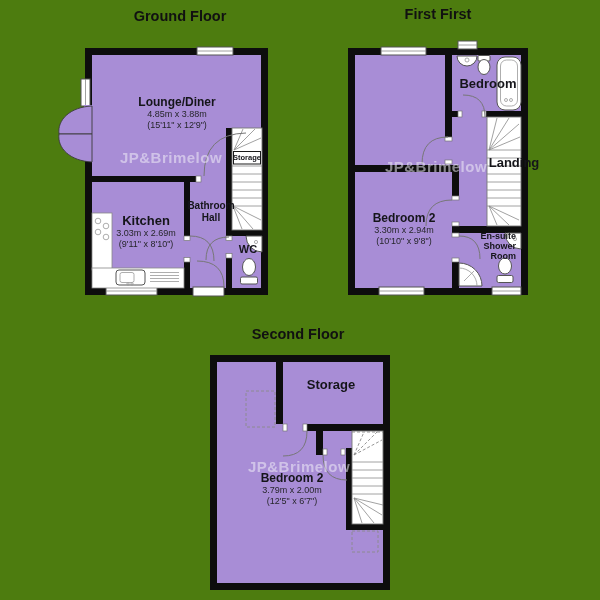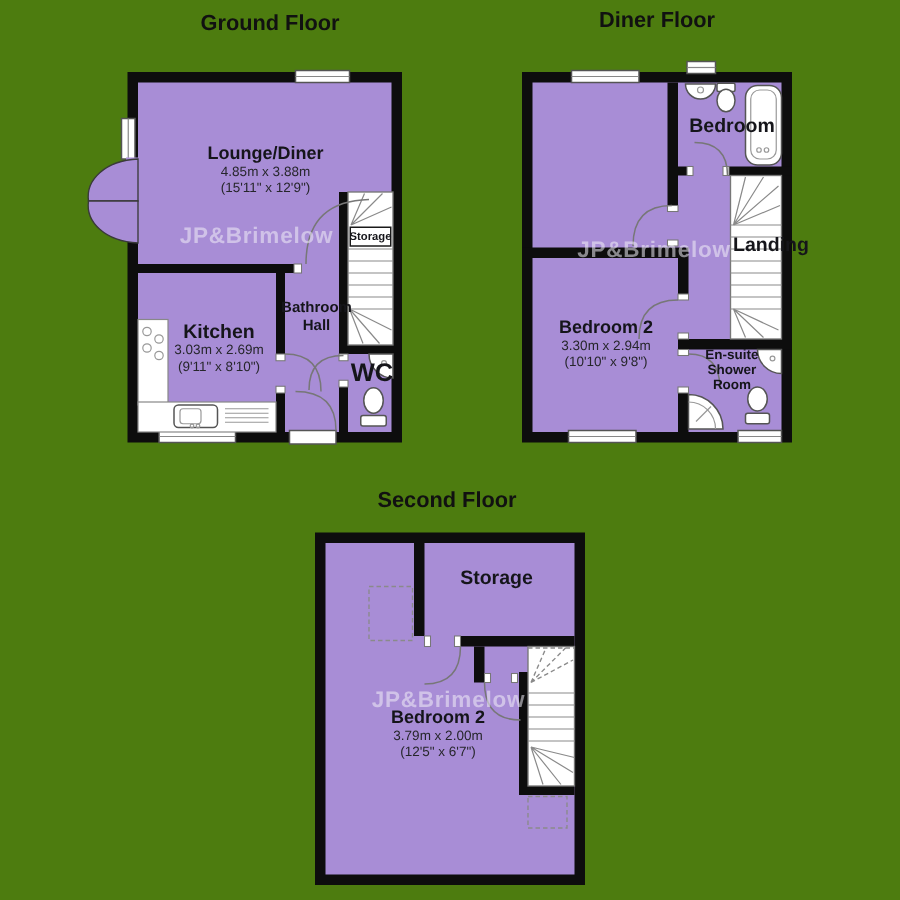--- a/index.html
+++ b/index.html
@@ -18,22 +18,22 @@
   .arc{stroke:#777;stroke-width:1;fill:none;}
   .jamb{fill:#ffffff;stroke:#777;stroke-width:0.7;}
   .petal{fill:#a88dd6;stroke:#3a3a3a;stroke-width:0.9;}
   .floor-title{position:absolute;transform:translateX(-50%);font-weight:bold;
                font-size:14.5px;color:#111;white-space:nowrap;}
   .lbl{position:absolute;transform:translateX(-50%);text-align:center;color:#15151a;}
   .rname{font-weight:bold;font-size:12px;line-height:14px;white-space:nowrap;}
   .rdim{font-size:9px;line-height:10.5px;color:#26262b;white-space:nowrap;}
   .sz13 .rname{font-size:13px;}
   .hall .rname{font-size:10px;line-height:11.5px;white-space:normal;width:50px;}
-  .wcl .rname{font-size:17px;}
-  .ens .rname{font-size:9px;line-height:10px;white-space:normal;width:56px;}
+  .wcl .rname{font-size:11px;}
+  .ens .rname{font-size:9px;line-height:10px;white-space:normal;width:56px;text-align:right;}
   .sul .rname{font-size:7.5px;line-height:8px;}
   .wm{position:absolute;transform:translateX(-50%);font-weight:bold;font-size:15px;
       color:rgba(240,238,248,0.55);letter-spacing:0.5px;white-space:nowrap;}
 </style>
 </head>
 <body>
 
 <div id="canvas">
 
 <svg width="600" height="600" viewBox="0 0 600 600">
@@ -227,21 +227,21 @@
       <rect class="jamb" x="341" y="449" width="4" height="6"></rect>
     </g>
     <g>
       <path class="arc" d="M 307,431 Q 307,456 283,456"></path>
       <path class="arc" d="M 323,455 Q 323,480 347,480"></path>
     </g>
   </g>
 </svg>
 
   <div class="floor-title" style="left:180px;top:8px">Ground Floor</div>
-  <div class="floor-title" style="left:438px;top:6px">Diner Floor</div>
+  <div class="floor-title" style="left:438px;top:6px">First First</div>
   <div class="floor-title" style="left:298px;top:326px">Second Floor</div>
 
   <div class="wm" style="left:171px;top:149px">JP&amp;Brimelow</div>
   <div class="wm" style="left:436px;top:158px">JP&amp;Brimelow</div>
   <div class="wm" style="left:299px;top:458px">JP&amp;Brimelow</div>
 
   <div class="lbl" style="left:177px;top:95px">
     <div class="rname">Lounge/Diner</div>
     <div class="rdim">4.85m x 3.88m</div>
     <div class="rdim">(15'11" x 12'9")</div>

